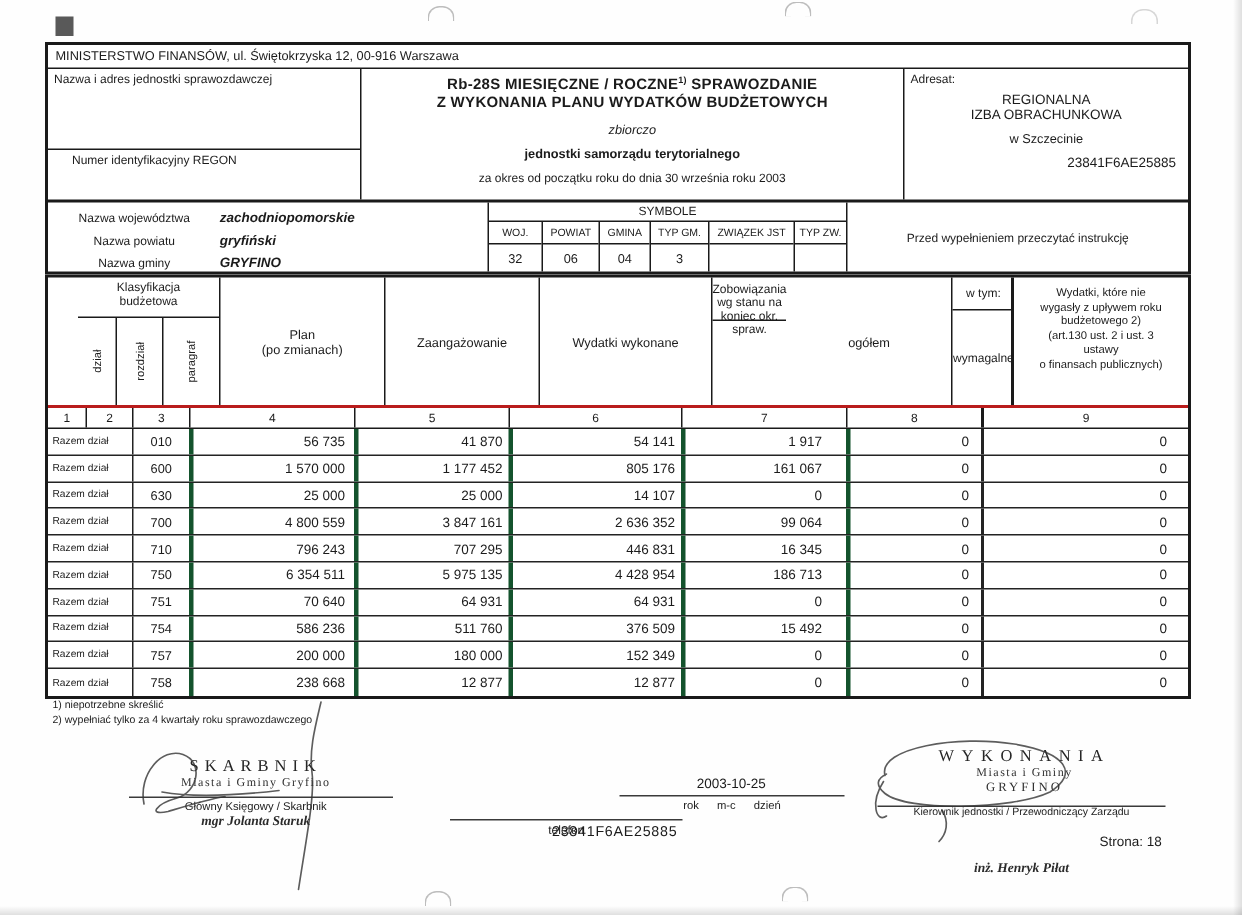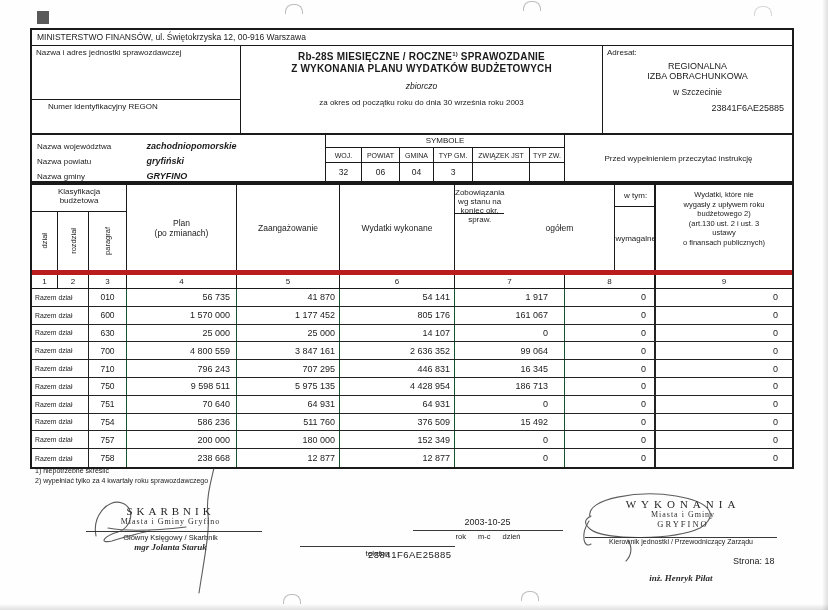--- a/index.html
+++ b/index.html
@@ -31,36 +31,36 @@
   .okres{font-size:8px;margin-top:7px;}
   .hdr-right{width:190px;border-left:1.5px solid #1a1a1a;box-sizing:border-box;}
   .adresat-label{font-size:8px;padding:2px 4px;}
   .adr1,.adr2{font-size:9px;text-align:center;}
   .adr1{margin-top:2px;}
   .adr-city{font-size:8.5px;text-align:center;margin-top:6px;}
   .adr-code{font-size:9px;text-align:right;padding-right:8px;margin-top:6px;}
   .hdr-row3{flex:1;display:flex;}
   .region-col{width:293px;padding-left:5px;padding-top:1px;box-sizing:border-box;}
   .region-row{height:15px;line-height:15px;}
-  .rlabel{display:inline-block;width:105px;font-size:8px;}
+  .rlabel{display:inline-block;width:105px;font-size:8px;text-align:center;}
   .rvalue{font-size:9px;font-weight:bold;font-style:italic;}
   .symbole{width:240px;border-left:1.5px solid #1a1a1a;border-right:1.5px solid #1a1a1a;
            box-sizing:border-box;display:flex;flex-direction:column;}
   .sym-title{height:12px;line-height:12px;border-bottom:1px solid #1a1a1a;font-size:8px;text-align:center;}
   .sym-grid{flex:1;display:flex;}
   .sym-col{display:flex;flex-direction:column;box-sizing:border-box;}
   .sym-col + .sym-col{border-left:1px solid #1a1a1a;}
   .sym-head{height:15px;border-bottom:1px solid #1a1a1a;font-size:7px;display:flex;align-items:center;
             justify-content:center;white-space:nowrap;box-sizing:border-box;}
   .sym-val{flex:1;font-size:8.5px;display:flex;align-items:center;justify-content:center;}
   .instrukcja{flex:1;display:flex;align-items:center;justify-content:center;font-size:8px;}
   
   .maintable{position:absolute;left:30px;top:183px;width:764px;box-sizing:border-box;
              border:2px solid #1a1a1a;background:#fff;}
-  .thead{display:flex;height:85px;border-bottom:5px solid #b91c1c;}
+  .thead{display:flex;height:85px;border-bottom:2px solid #b91c1c;padding-left:20px;}
   .klas{width:94px;display:flex;flex-direction:column;box-sizing:border-box;}
   .klas-title{height:27px;border-bottom:1px solid #1a1a1a;font-size:8px;text-align:center;
               padding-top:2px;box-sizing:border-box;}
   .klas-cells{flex:1;display:flex;}
   .rotcell{display:flex;align-items:center;justify-content:center;box-sizing:border-box;}
   .rotcell + .rotcell{border-left:1px solid #1a1a1a;}
   .rotcell span{writing-mode:vertical-rl;transform:rotate(180deg);font-size:7.5px;}
   .c1{width:25px;}.c2{width:31px;}.c3{width:38px;}
   .hcol{display:flex;align-items:center;justify-content:center;text-align:center;font-size:8.5px;
         border-left:1px solid #1a1a1a;box-sizing:border-box;}
@@ -79,21 +79,21 @@
   .numrow{display:flex;height:13px;border-bottom:1px solid #1a1a1a;}
   .numcell{display:flex;align-items:center;justify-content:center;font-size:8px;box-sizing:border-box;}
   .numcell + .numcell{border-left:1px solid #1a1a1a;}
   .numcell.w9{flex:1;border-left:2px solid #1a1a1a;}
   .w4{width:110px;}.w5{width:103px;}.w6{width:115px;}.w7{width:110px;}.w8{width:90px;}
   .trow{display:flex;height:17.8px;border-bottom:1px solid #232323;box-sizing:border-box;}
   .trow.last{border-bottom:none;}
   .cell-label{width:56px;font-size:6.8px;display:flex;align-items:center;padding-left:3px;box-sizing:border-box;}
   .cell-par{width:38px;border-left:1px solid #232323;display:flex;align-items:center;justify-content:center;
             font-size:8.5px;box-sizing:border-box;}
-  .cell-num{border-left:1px solid #14532d;display:flex;align-items:center;justify-content:flex-end;
+  .cell-num{border-left:3px solid #14532d;display:flex;align-items:center;justify-content:flex-end;
             font-size:9px;white-space:nowrap;box-sizing:border-box;}
   .p6{padding-right:6px;}.p4{padding-right:4px;}.p16{padding-right:16px;}.p8{padding-right:8px;}
   .cell-num.w9{flex:1;border-left:2px solid #232323;padding-right:14px;}
   
   .footnotes{position:absolute;left:35px;top:466px;font-size:7px;line-height:10px;}
   .sig-left{position:absolute;left:68px;top:505px;width:205px;text-align:center;}
   .stamp1-l1{font-family:"Liberation Serif",serif;font-size:11px;letter-spacing:4px;color:#262626;}
   .stamp1-l2{font-family:"Liberation Serif",serif;font-size:8px;letter-spacing:1px;color:#303030;}
   .sig-line-left{position:absolute;left:86px;top:531px;width:176px;border-top:1.2px solid #3a3a3a;}
   .glowny{position:absolute;left:68px;top:533px;width:205px;text-align:center;font-size:7.5px;}
@@ -134,20 +134,21 @@
     <div class="ministry">MINISTERSTWO FINANSÓW, ul. Świętokrzyska 12, 00-916 Warszawa</div>
     <div class="hdr-row2">
       <div class="hdr-left">
         <div class="unit-label">Nazwa i adres jednostki sprawozdawczej</div>
         <div class="regon">Numer identyfikacyjny REGON</div>
       </div>
       <div class="hdr-mid">
         <div class="title1"><span>Rb-28S  MIESIĘCZNE / ROCZNE</span><sup>1)</sup><span> SPRAWOZDANIE</span></div>
         <div class="title2">Z WYKONANIA PLANU  WYDATKÓW BUDŻETOWYCH</div>
         <div class="zbiorczo">zbiorczo</div>
+        <div class="jedn">jednostki samorządu terytorialnego</div>
         <div class="okres">za okres od początku roku do dnia 30 września roku 2003</div>
       </div>
       <div class="hdr-right">
         <div class="adresat-label">Adresat:</div>
         <div class="adr1">REGIONALNA</div>
         <div class="adr2">IZBA OBRACHUNKOWA</div>
         <div class="adr-city">w Szczecinie</div>
         <div class="adr-code">23841F6AE25885</div>
       </div>
     </div>
@@ -301,21 +302,21 @@
         <div class="cell-num w5 p4">707 295</div>
         <div class="cell-num w6 p4">446 831</div>
         <div class="cell-num w7 p16">16 345</div>
         <div class="cell-num w8 p8">0</div>
         <div class="cell-num w9">0</div>
       </div>
 
       <div class="trow">
         <div class="cell-label">Razem dział</div>
         <div class="cell-par">750</div>
-        <div class="cell-num w4 p6">9 598 511</div>
+        <div class="cell-num w4 p6">6 354 511</div>
         <div class="cell-num w5 p4">5 975 135</div>
         <div class="cell-num w6 p4">4 428 954</div>
         <div class="cell-num w7 p16">186 713</div>
         <div class="cell-num w8 p8">0</div>
         <div class="cell-num w9">0</div>
       </div>
 
       <div class="trow">
         <div class="cell-label">Razem dział</div>
         <div class="cell-par">751</div>

